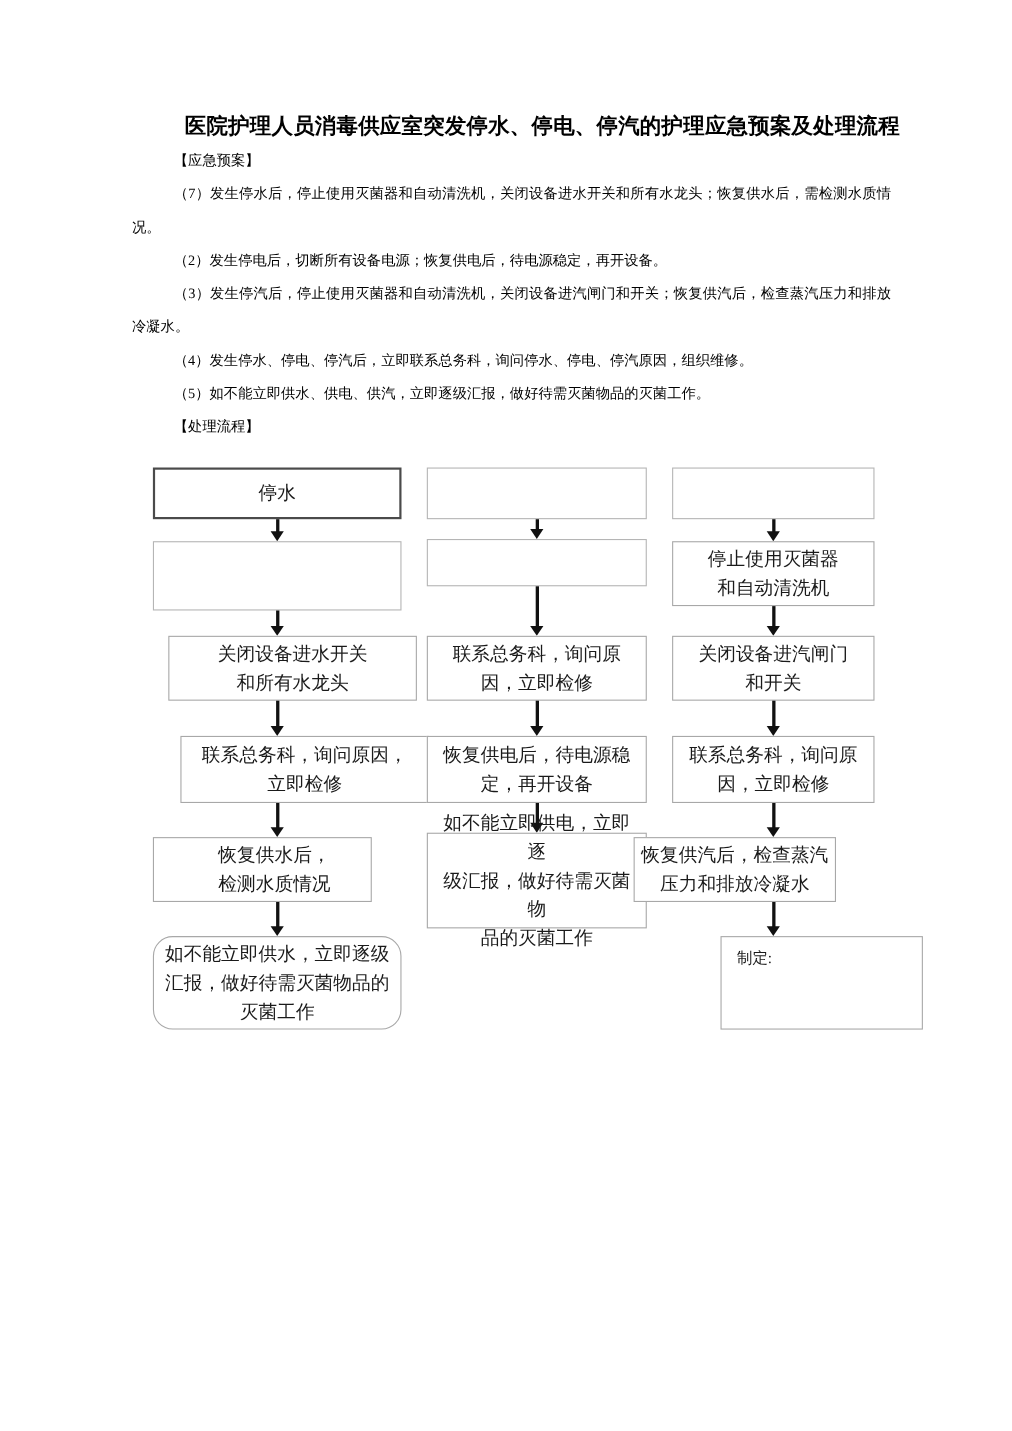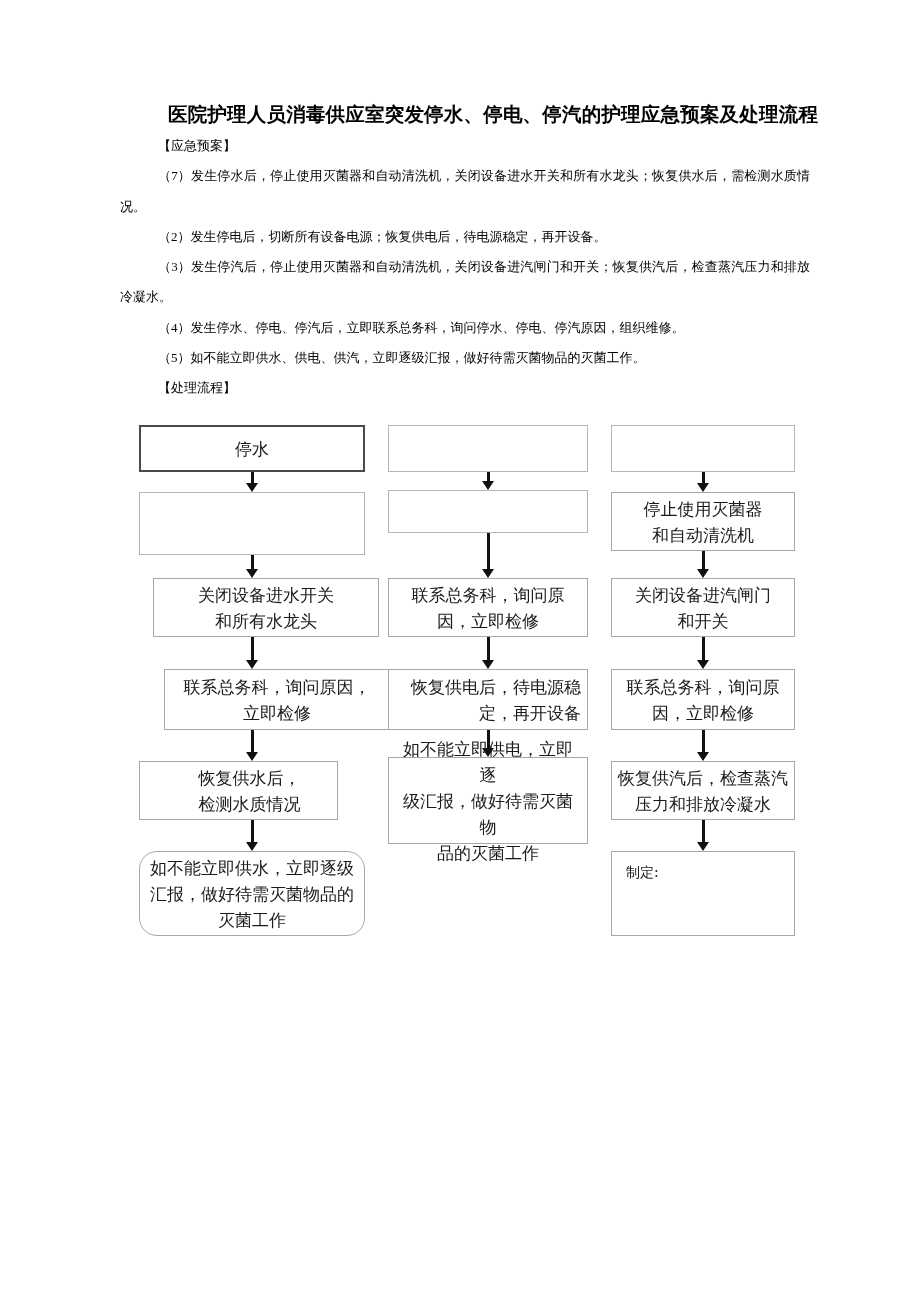--- a/index.html
+++ b/index.html
@@ -86,24 +86,26 @@
   .node.empty {
     border-color: #b5b5b5;
   }
   .node.left-label {
     align-items: flex-start;
     justify-content: center;
     padding: 10px 0 0 14px;
     font-size: 14px;
     line-height: 20px;
     text-align: left;
+    margin-left: 44px;
   }
   .node-text {
     display: block;
     width: 100%;
+    font-family: Liberation Serif, serif;
   }
 
   
   .conn {
     position: absolute;
     width: 3px;
     background: #111111;
   }
   .arrow {
     position: absolute;
@@ -168,21 +170,21 @@
       <div class="node empty" style="left: 388px; top: 490px; width: 200px; height: 43px;">
         <span class="node-text"></span>
       </div>
       <div class="conn" style="left: 486.5px; top: 533px; height: 38px;"></div>
       <div class="arrow" style="left: 482px; top: 569px;"></div>
       <div class="node" style="left: 388px; top: 578px; width: 200px; height: 59px;">
         <span class="node-text">联系总务科，询问原<br>因，立即检修</span>
       </div>
       <div class="conn" style="left: 486.5px; top: 637px; height: 25px;"></div>
       <div class="arrow" style="left: 482px; top: 660px;"></div>
-      <div class="node" style="left: 388px; top: 669px; width: 200px; height: 61px; text-align: right;">
+      <div class="node" style="left: 388px; top: 669px; width: 200px; height: 61px;">
         <span class="node-text">恢复供电后，待电源稳<br>定，再开设备</span>
       </div>
       <div class="conn" style="left: 486.5px; top: 730px; height: 20px;"></div>
       <div class="arrow" style="left: 482px; top: 748px;"></div>
       <div class="node" style="left: 388px; top: 757px; width: 200px; height: 87px;">
         <span class="node-text">如不能立即供电，立即逐<br>级汇报，做好待需灭菌物<br>品的灭菌工作</span>
       </div>
       <div class="node empty" style="left: 611px; top: 425px; width: 184px; height: 47px;">
         <span class="node-text"></span>
       </div>
@@ -196,21 +198,21 @@
       <div class="node" style="left: 611px; top: 578px; width: 184px; height: 59px;">
         <span class="node-text">关闭设备进汽闸门<br>和开关</span>
       </div>
       <div class="conn" style="left: 701.5px; top: 637px; height: 25px;"></div>
       <div class="arrow" style="left: 697px; top: 660px;"></div>
       <div class="node" style="left: 611px; top: 669px; width: 184px; height: 61px;">
         <span class="node-text">联系总务科，询问原<br>因，立即检修</span>
       </div>
       <div class="conn" style="left: 701.5px; top: 730px; height: 24px;"></div>
       <div class="arrow" style="left: 697px; top: 752px;"></div>
-      <div class="node" style="left: 611px; top: 761px; width: 184px; height: 59px;">
+      <div class="node" style="left: 576px; top: 761px; width: 184px; height: 59px;">
         <span class="node-text">恢复供汽后，检查蒸汽<br>压力和排放冷凝水</span>
       </div>
       <div class="conn" style="left: 701.5px; top: 820px; height: 24px;"></div>
       <div class="arrow" style="left: 697px; top: 842px;"></div>
       <div class="node left-label" style="left: 611px; top: 851px; width: 184px; height: 85px;">
         <span class="node-text">制定:</span>
       </div>
     </div>
 
 </div>

